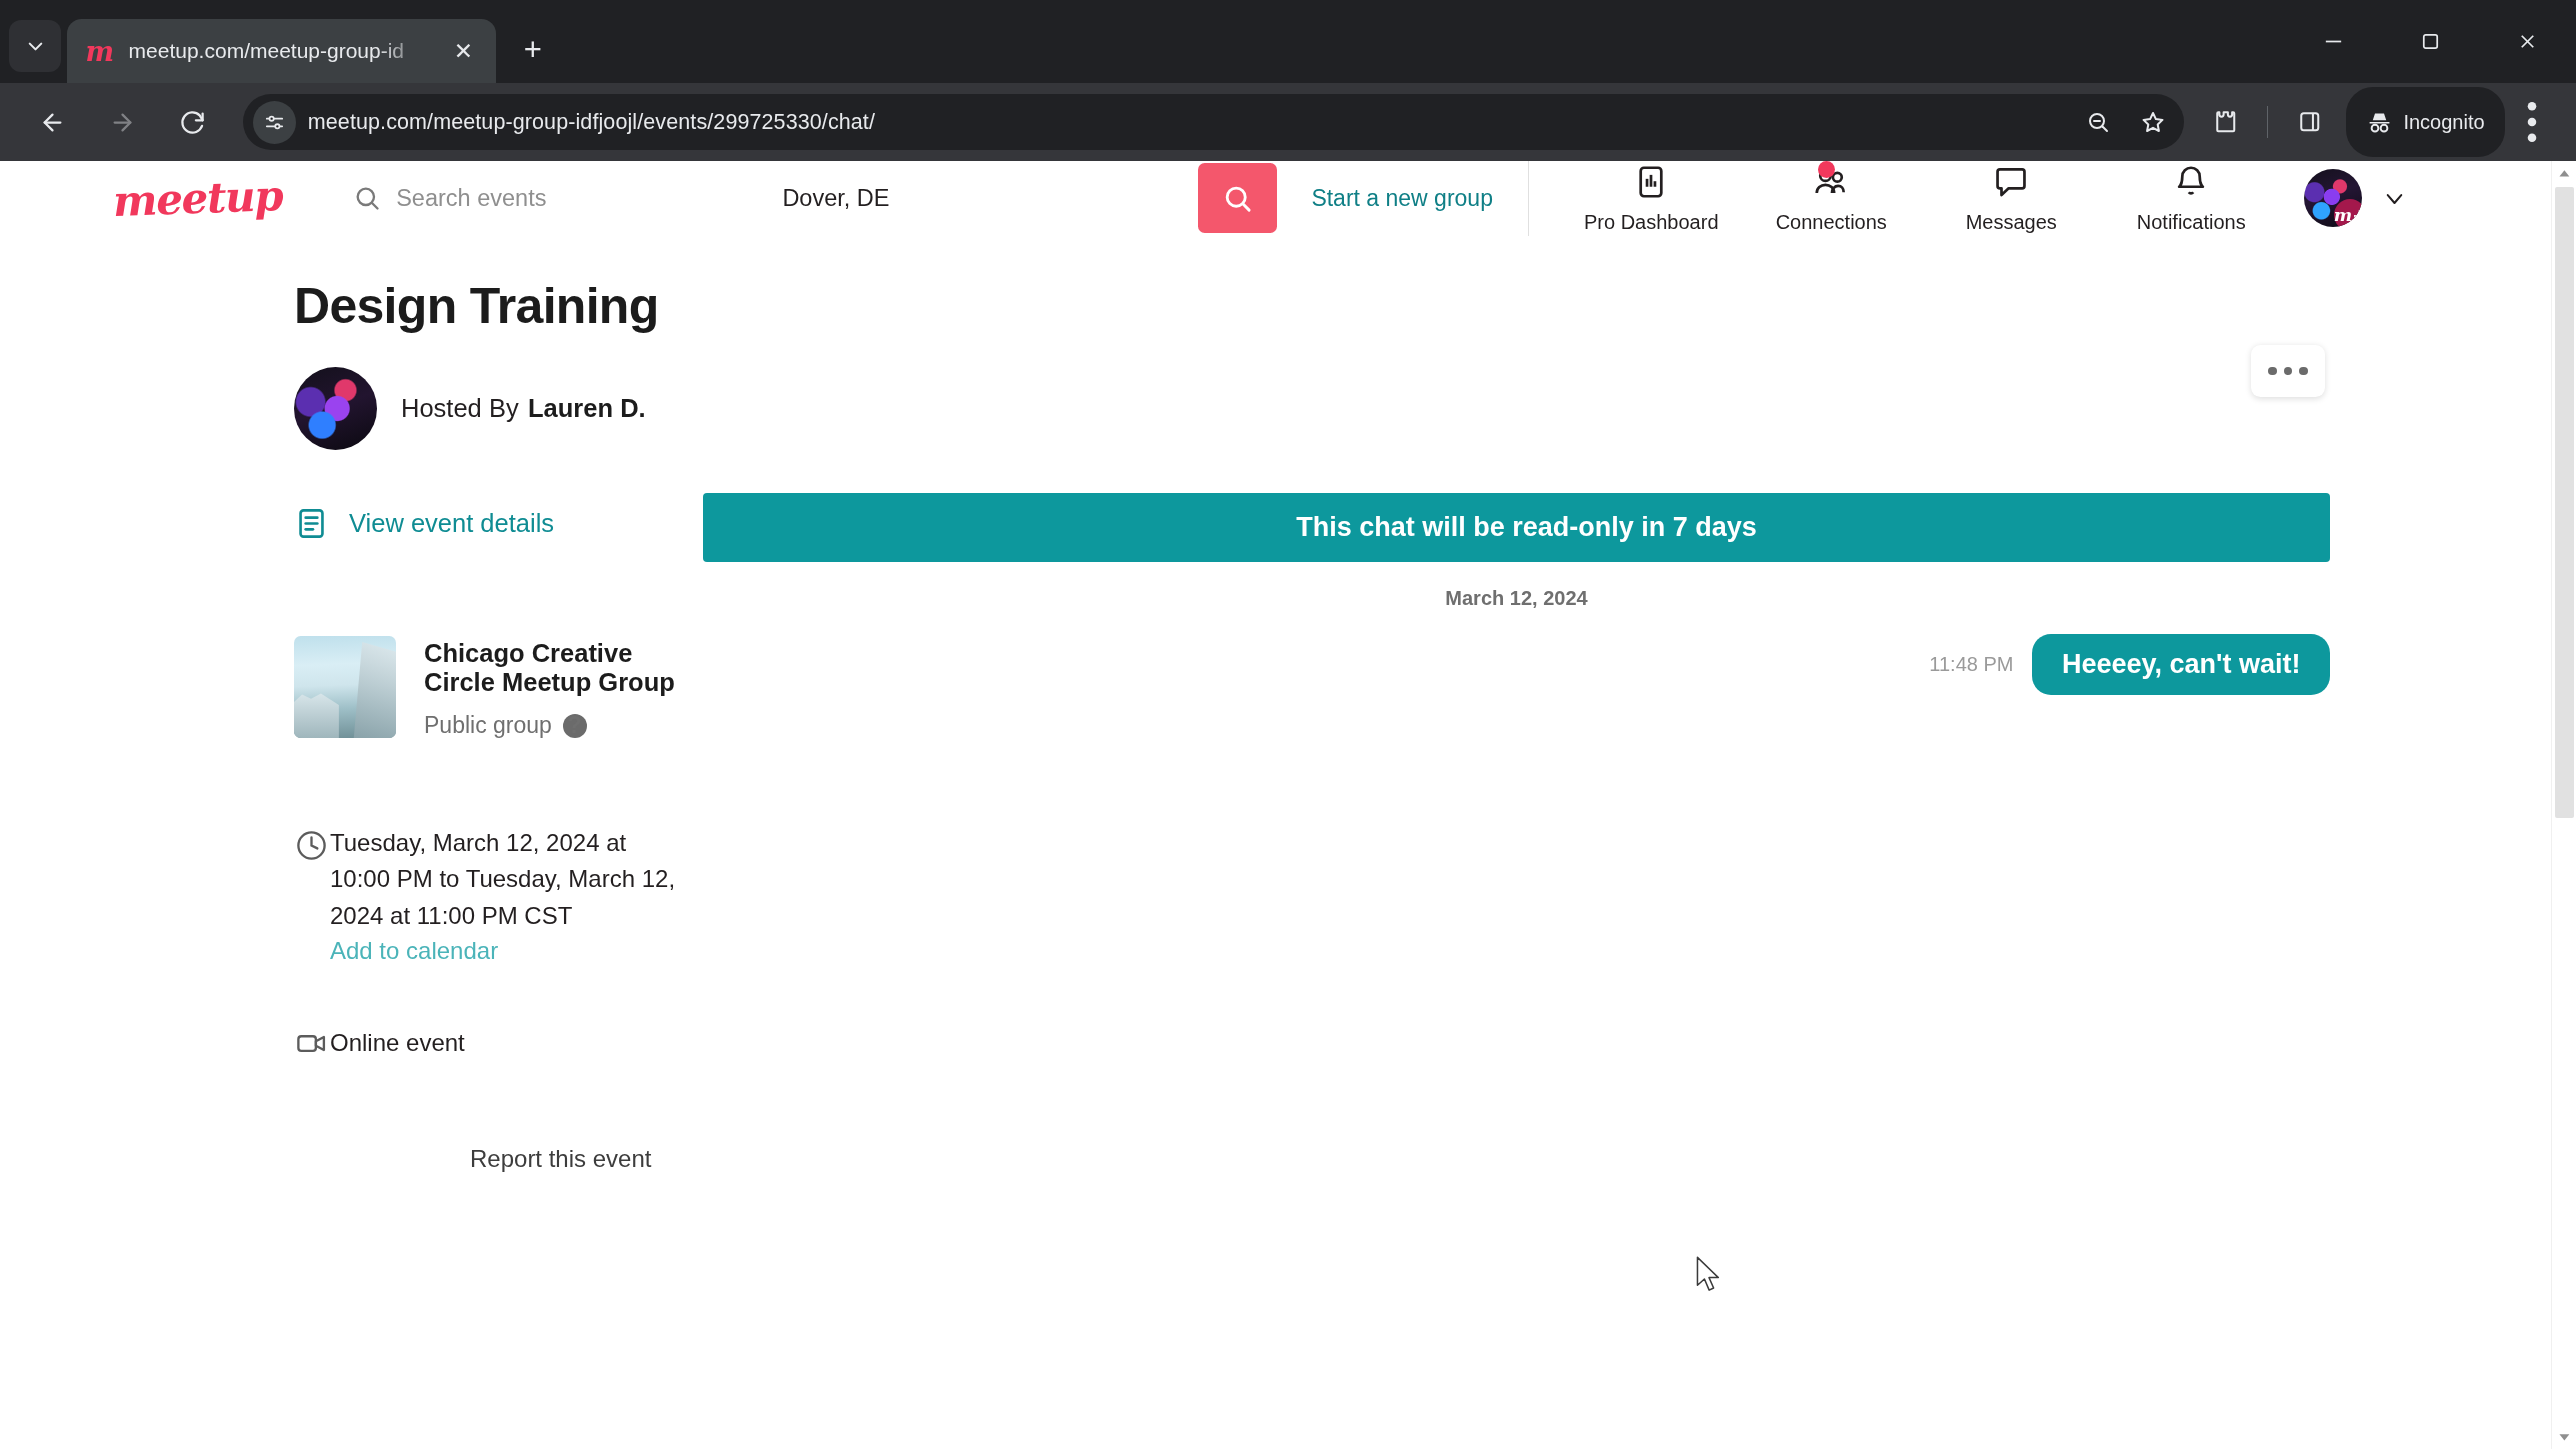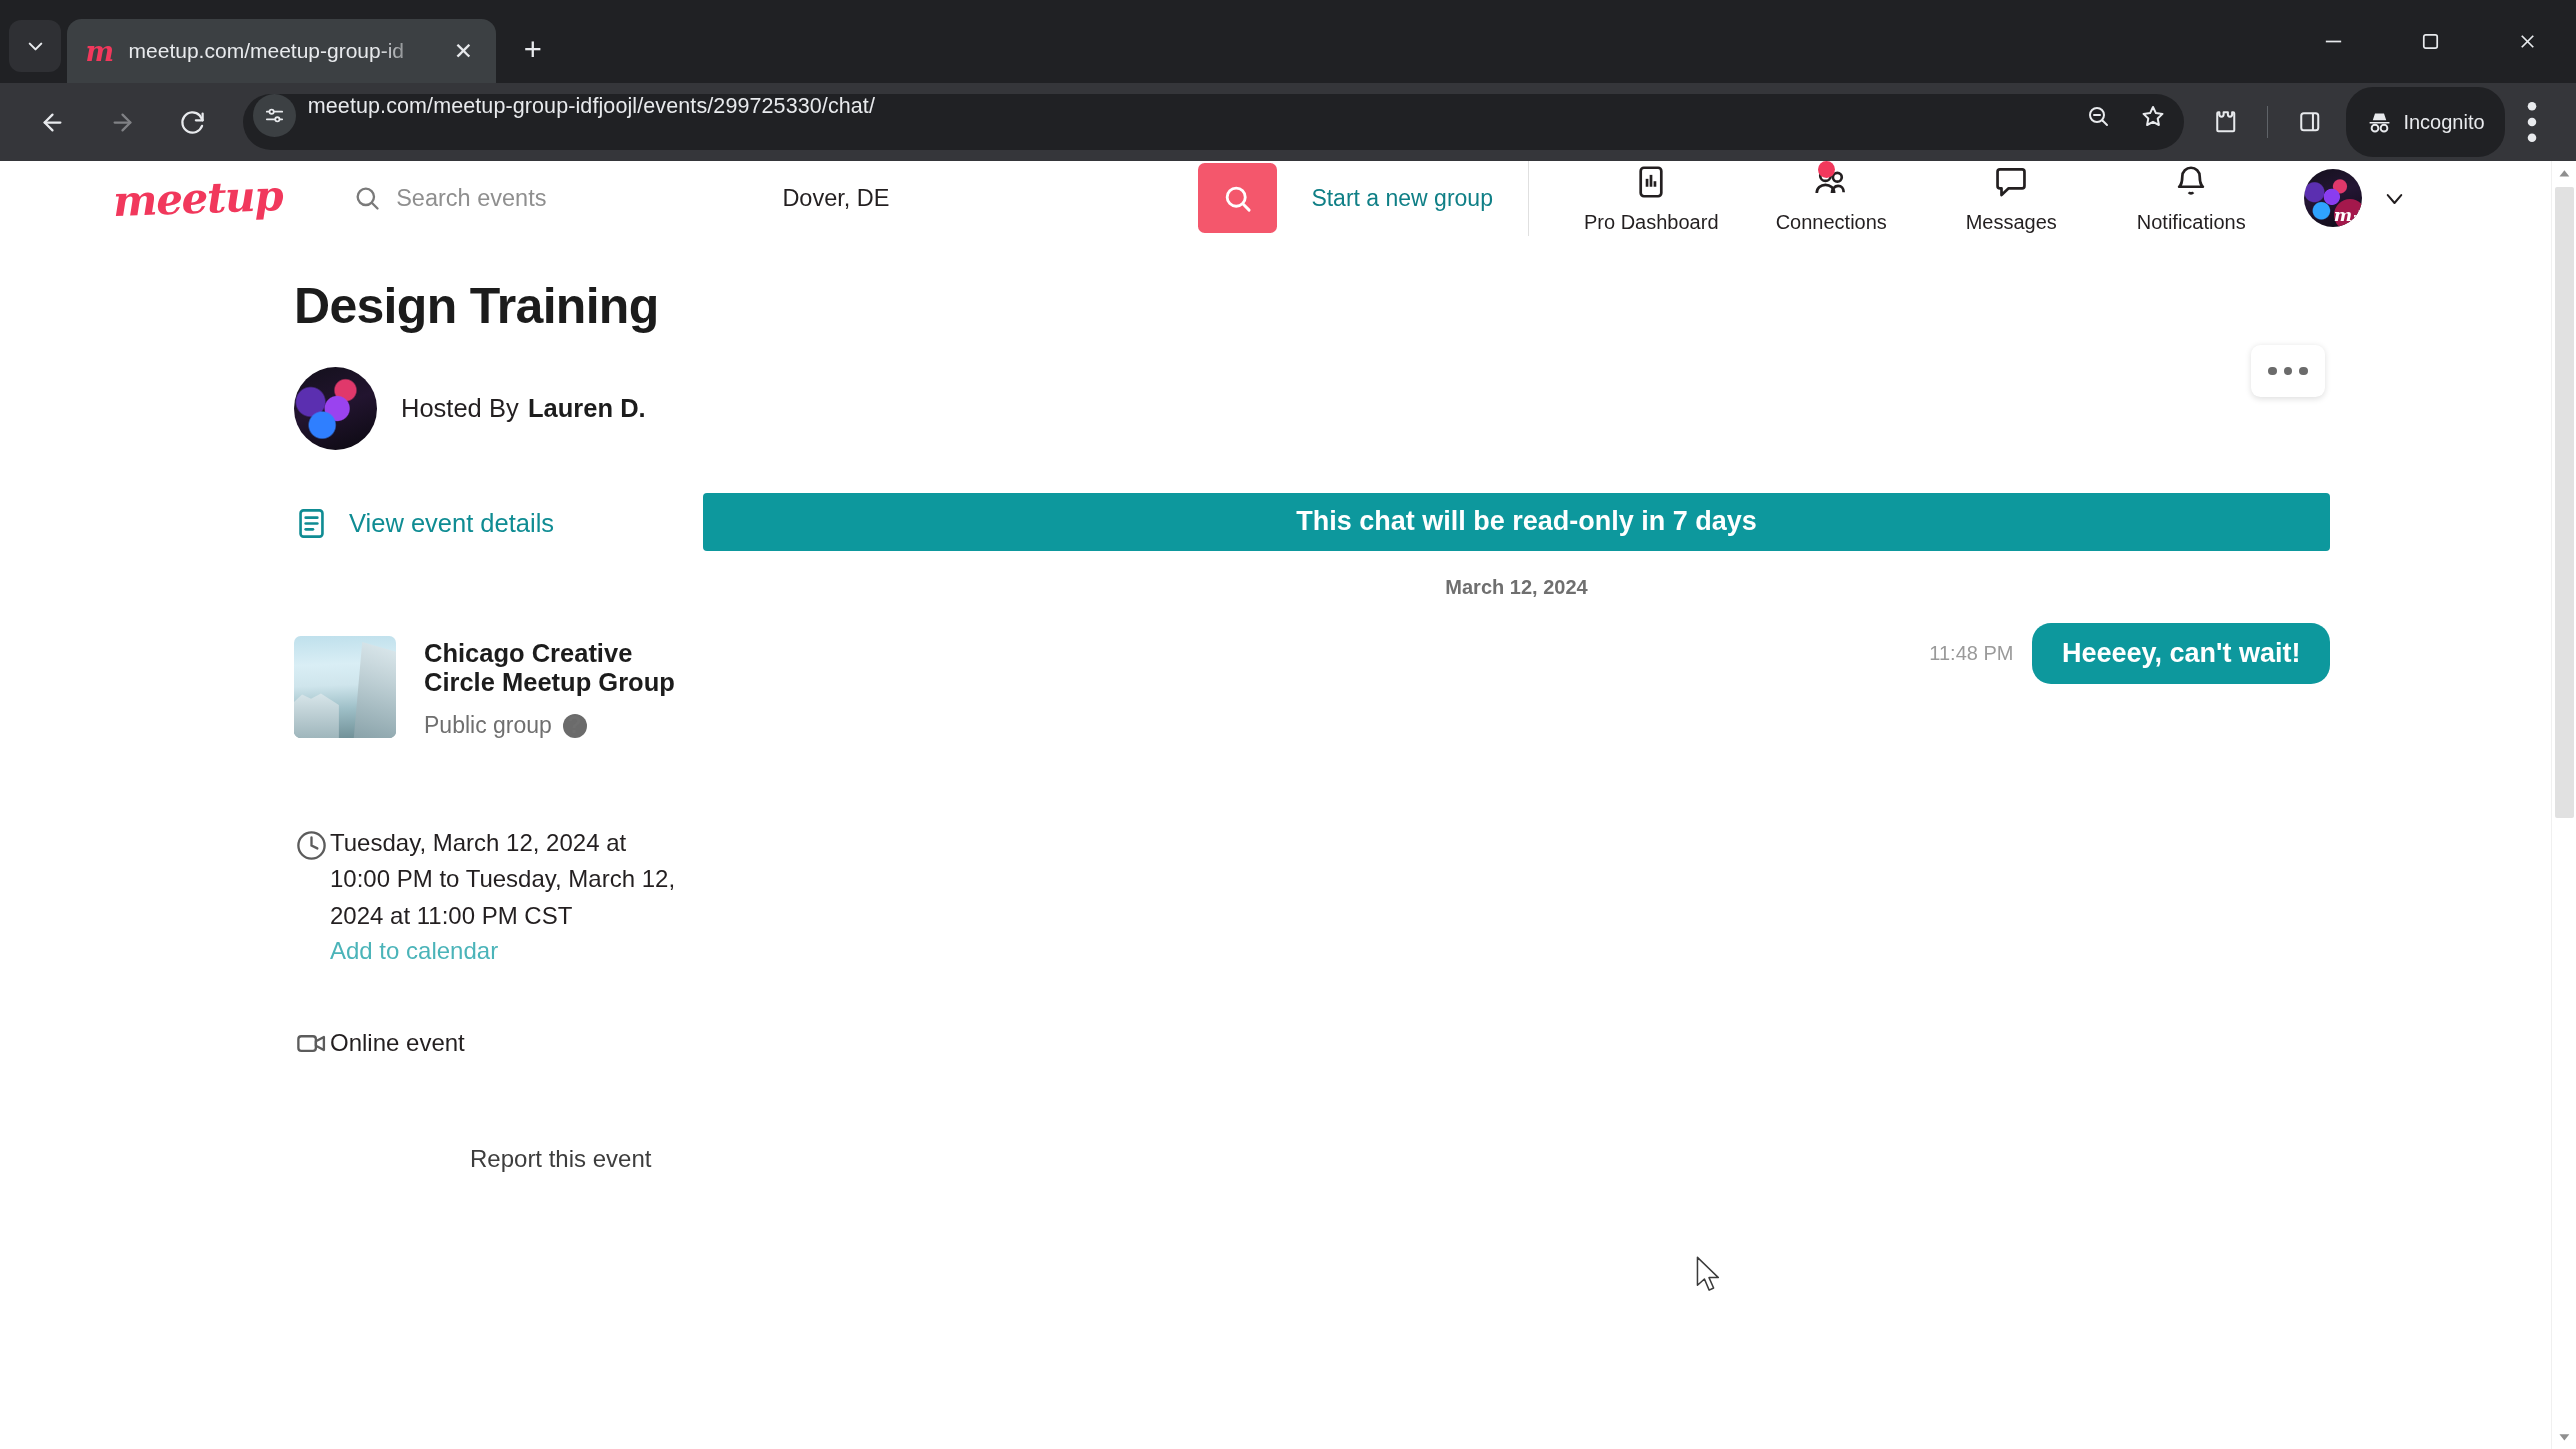--- a/index.html
+++ b/index.html
@@ -63,21 +63,21 @@
   }
   .navbtn {
     width: 70px; height:70px; border-radius:50%; display:flex; align-items:center;
     justify-content:center; flex:none; color:#e8eaed;
   }
   .navbtn svg { width:27px; height:27px; }
   .navbtn.disabled { opacity:.42; }
 
   .omnibox {
     flex:1; height: 56px; background:#202124; border-radius: 28px; display:flex;
-    align-items:flex-start; margin: 0 12px 0 16px; padding: 0 9.4px 0 9.4px; gap: 12px;
+    align-items:center; margin: 0 12px 0 16px; padding: 0 9.4px 0 9.4px; gap: 12px;
   }
   .omnibox .siteinfo {
     width: 43px; height:43px; border-radius:50%; background:#3c4043; flex:none;
     display:flex; align-items:center; justify-content:center;
   }
   .omnibox .siteinfo svg { width:23px; height:23px; }
   .omnibox .url {
     flex:1; color:#e8eaed; font-size:21.5px; letter-spacing:0.1px; white-space:nowrap; overflow:hidden;
   }
   .omnibox .obicon {
@@ -229,21 +229,21 @@
   .detail-link { color:#4bb4b9; font-size: 24px; display:block; margin-top: 2.7px; }
 
   .detail-row.online { margin-top: 58px; align-items:center; }
 
   .report { font-size: 24px; color:#3d3d3d; margin: 82px 0 0 176px; }
 
   .right-col { flex:1; padding-right: 246px; padding-left: 19px; }
 
   .chat-banner {
     background:#0d989d; color:#fff; font-size: 27px; font-weight: bold;
-    height: 58px; border-radius: 4px; display:flex; align-items:center; justify-content:center;
+    height: 69px; border-radius: 4px; display:flex; align-items:center; justify-content:center;
     margin-top: -5.4px;
     padding-left: 20px;
   }
   .chat-date {
     text-align:center; font-size: 20px; color:#6f6f6f; font-weight:bold; margin-top: 25.5px;
   }
   .msg-row { display:flex; justify-content:flex-end; align-items:center; gap: 19px; margin-top: 24px; }
   .msg-time { font-size: 20px; color:#9a9a9a; }
   .msg-bubble {
     background:#0d989d; color:#fff; font-size: 27px; font-weight: bold;

